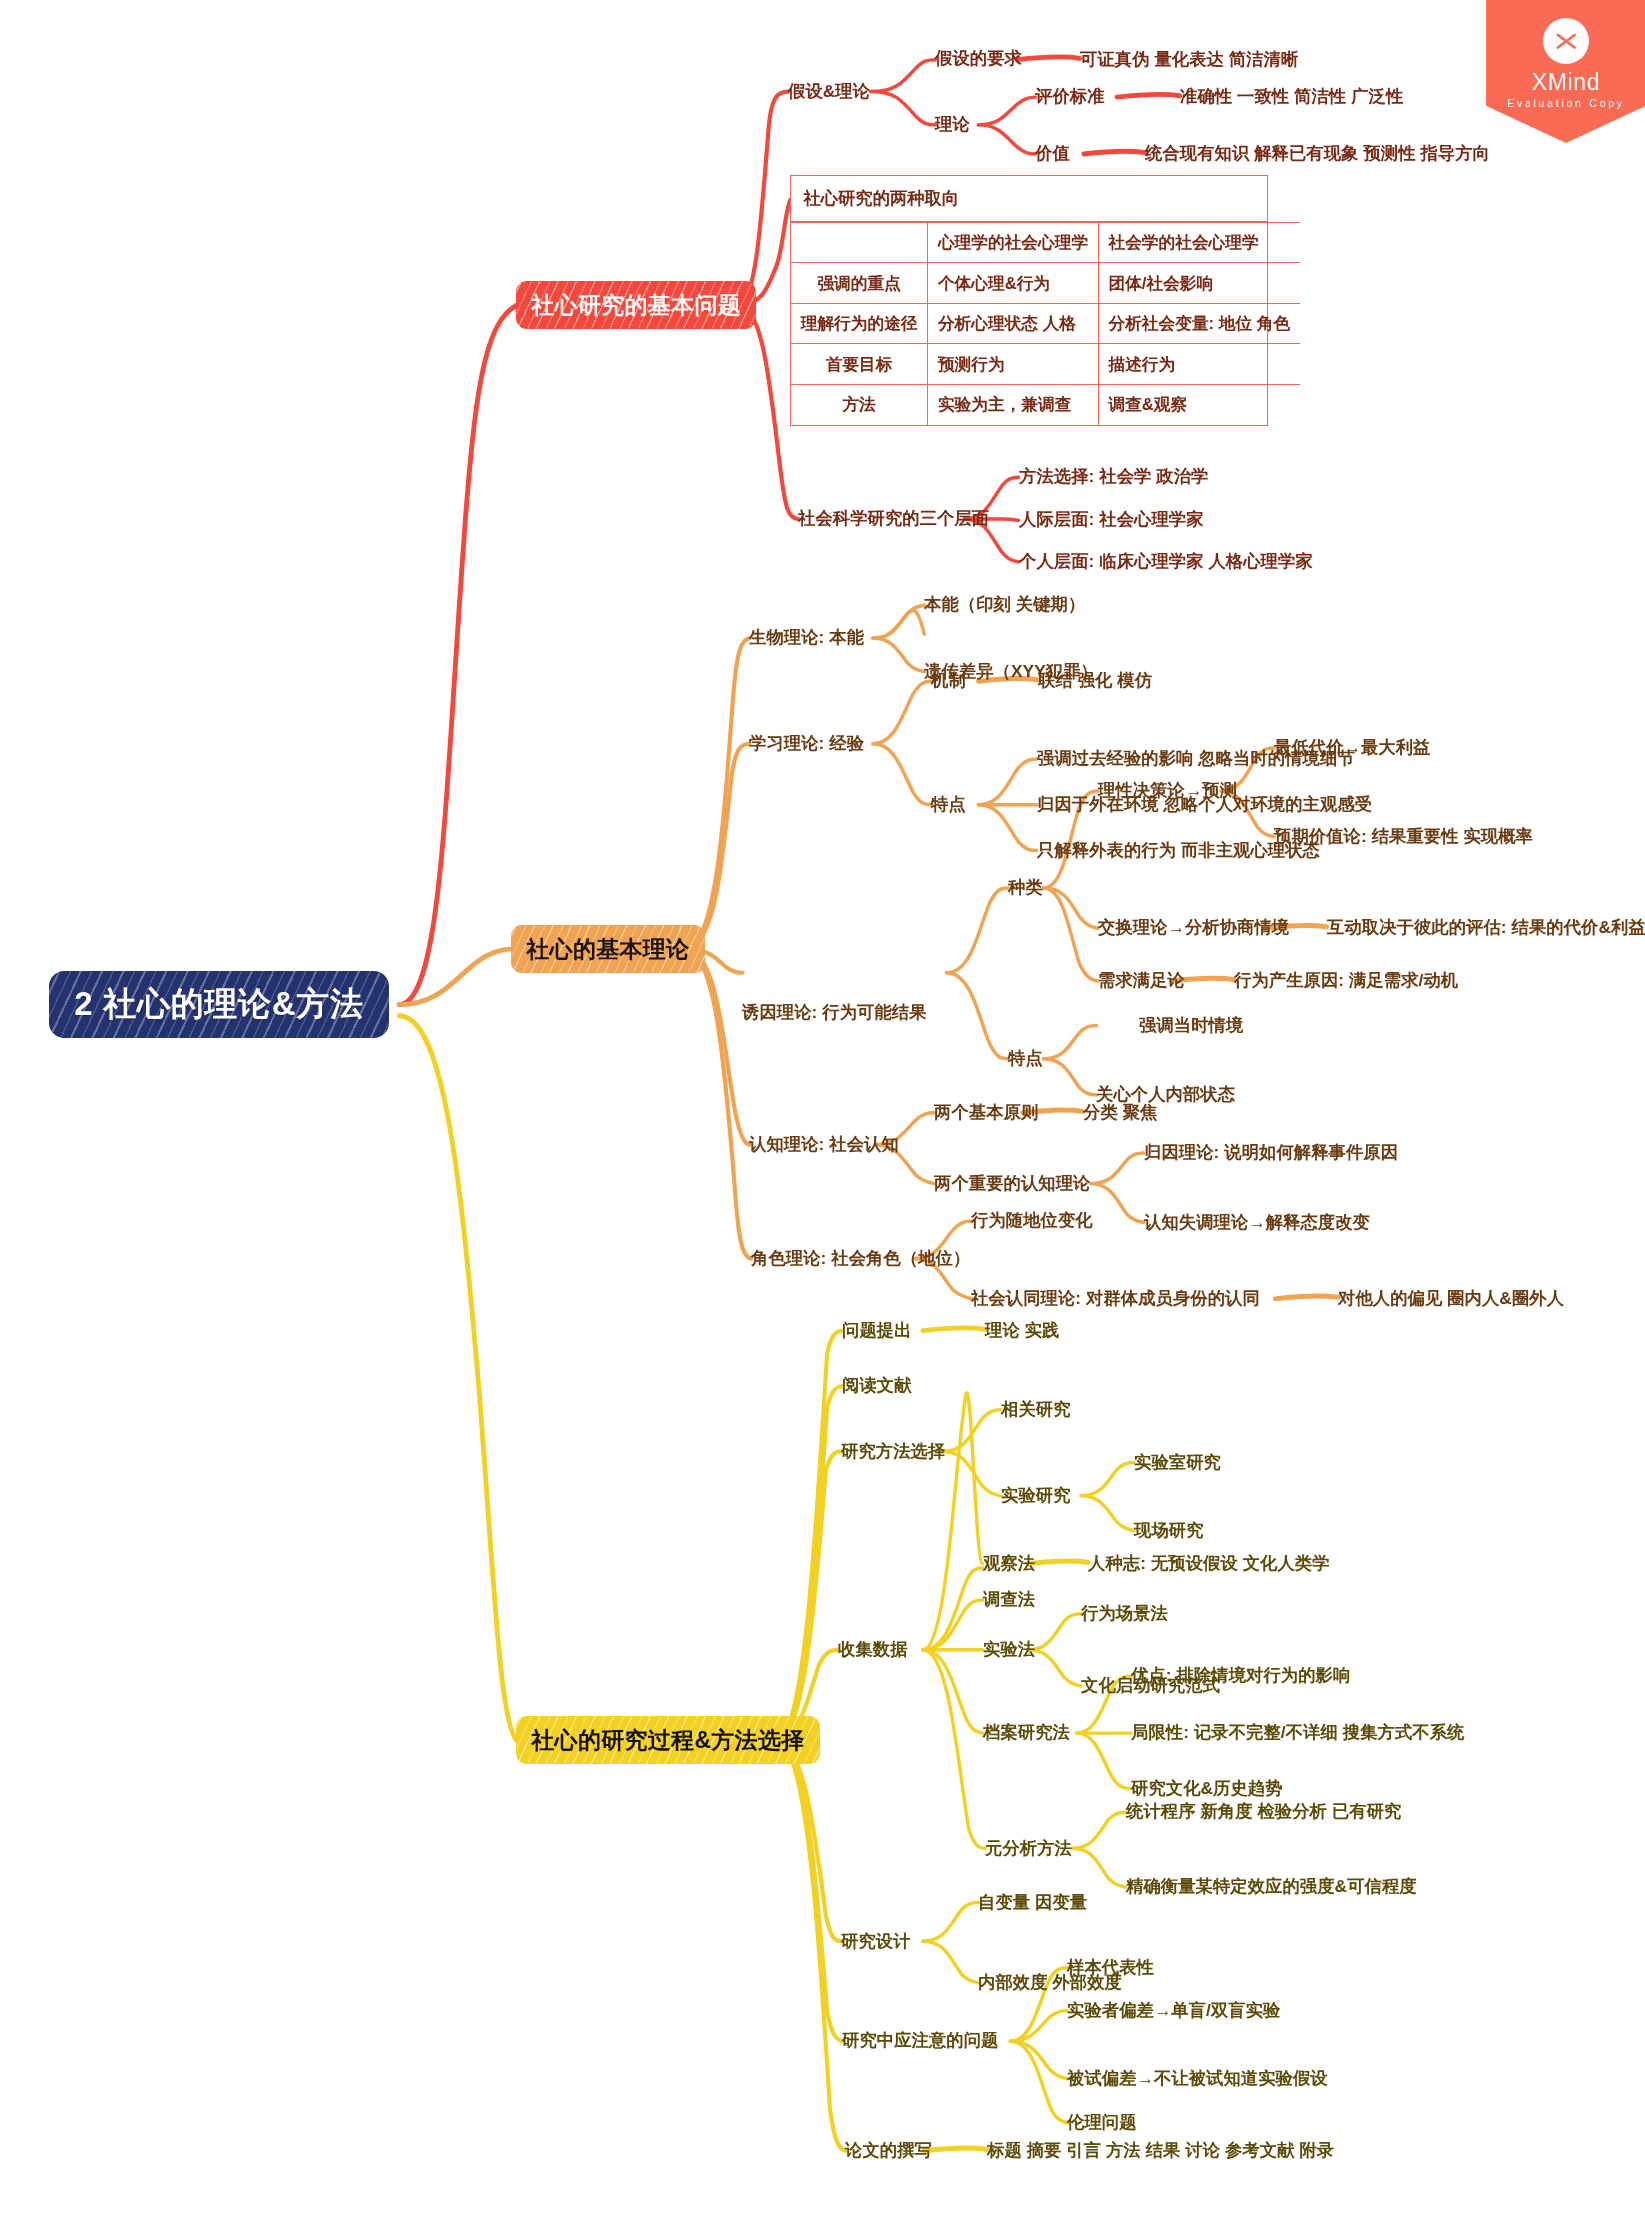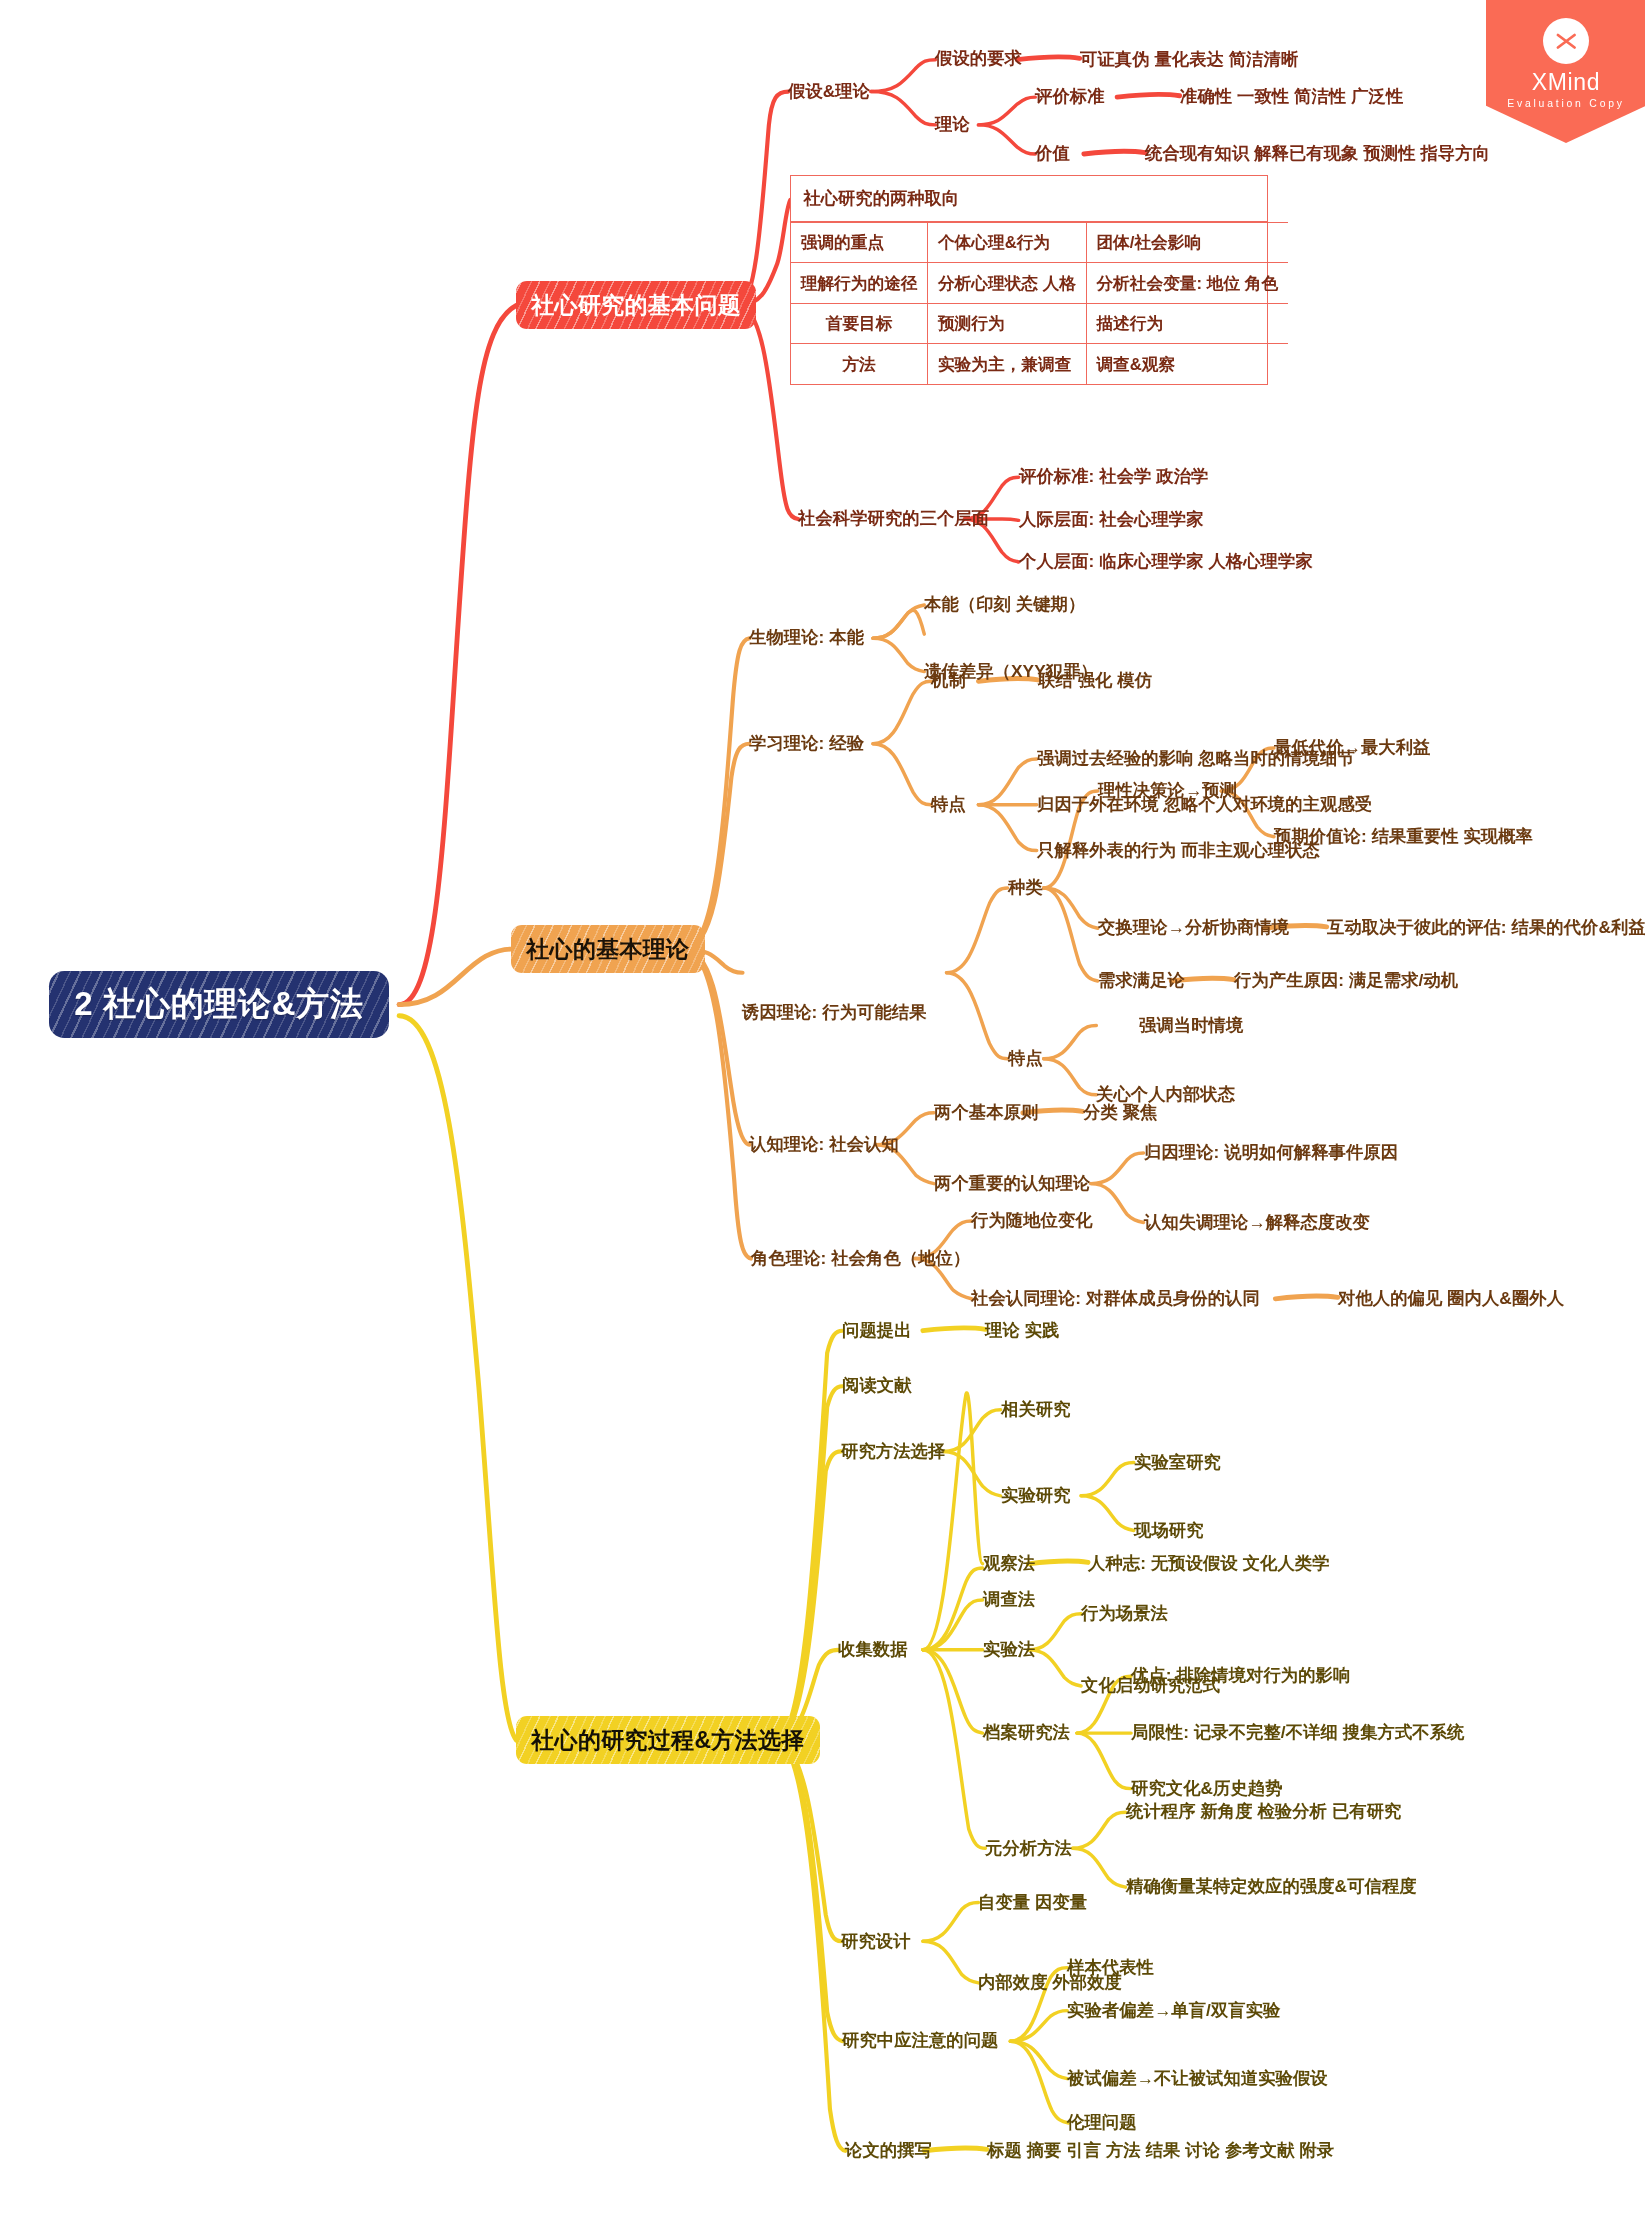--- a/index.html
+++ b/index.html
@@ -307,28 +307,33 @@
   <div class="node red" style="left:788px; top:92px;">假设&amp;理论</div>
   <div class="node red" style="left:935px; top:60px;font-family:Liberation Mono, monospace;">假设的要求</div>
   <div class="node red" style="left:1080px; top:60px;">可证真伪 量化表达 简洁清晰</div>
   <div class="node red" style="left:935px; top:125px;">理论</div>
   <div class="node red" style="left:1035px; top:97px;">评价标准</div>
   <div class="node red" style="left:1180px; top:97px;">准确性 一致性 简洁性 广泛性</div>
   <div class="node red" style="left:1035px; top:154px;">价值</div>
   <div class="node red" style="left:1145px; top:154px;">统合现有知识 解释已有现象 预测性 指导方向</div>
 
   <div class="node red" style="left:798px; top:519px;">社会科学研究的三个层面</div>
-  <div class="node red" style="left:1019px; top:477px;">评价标准: 社会学 政治学</div>
+  <div class="node red" style="left:1019px; top:477px;">方法选择: 社会学 政治学</div>
   <div class="node red" style="left:1019px; top:520px;">人际层面: 社会心理学家</div>
   <div class="node red" style="left:1019px; top:562px;">个人层面: 临床心理学家 人格心理学家</div>
 
   <div id="approach-table">
     <div class="tbl-title">社心研究的两种取向</div>
     <table>
       <tbody>
+          <tr>
+        <td class="col0"></td>
+        <td class="col1">心理学的社会心理学</td>
+        <td class="col2">社会学的社会心理学</td>
+      </tr>
       <tr>
         <td class="col0">强调的重点</td>
         <td class="col1">个体心理&amp;行为</td>
         <td class="col2">团体/社会影响</td>
       </tr>
       <tr>
         <td class="col0">理解行为的途径</td>
         <td class="col1">分析心理状态 人格</td>
         <td class="col2">分析社会变量: 地位 角色</td>
       </tr>

